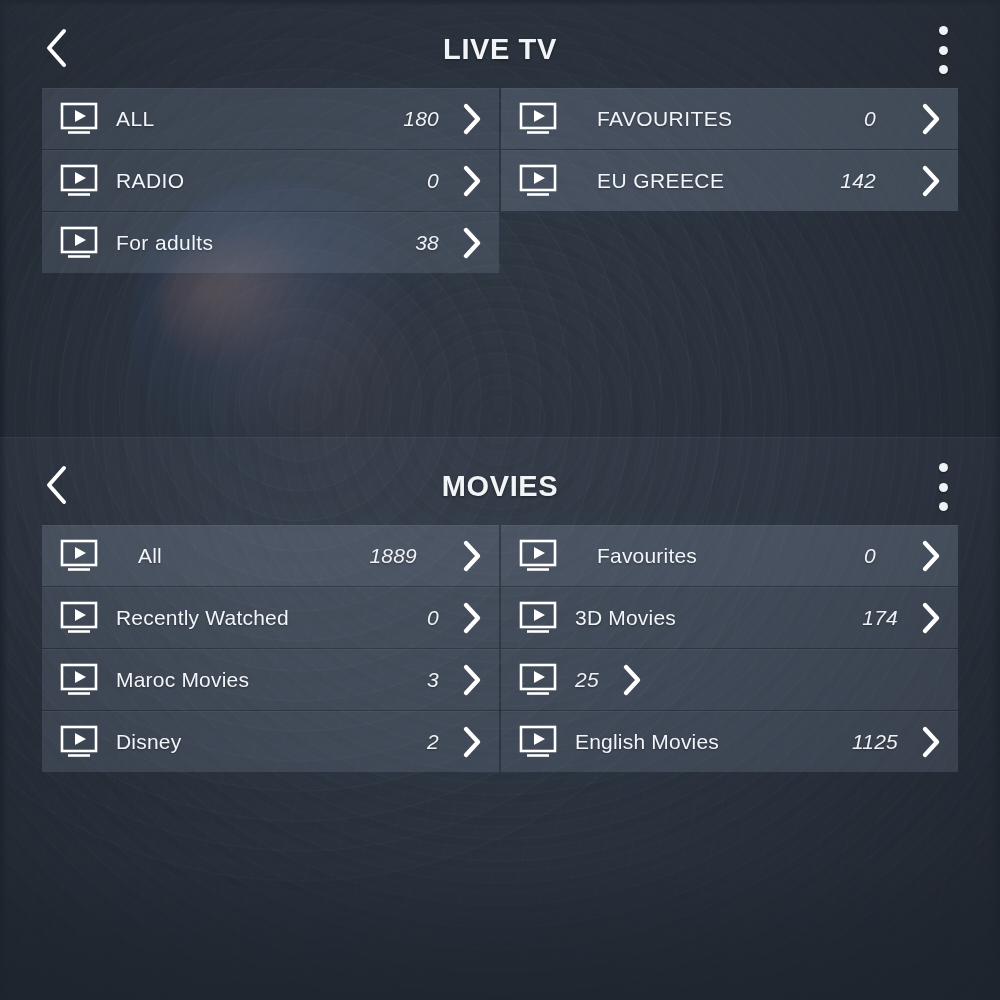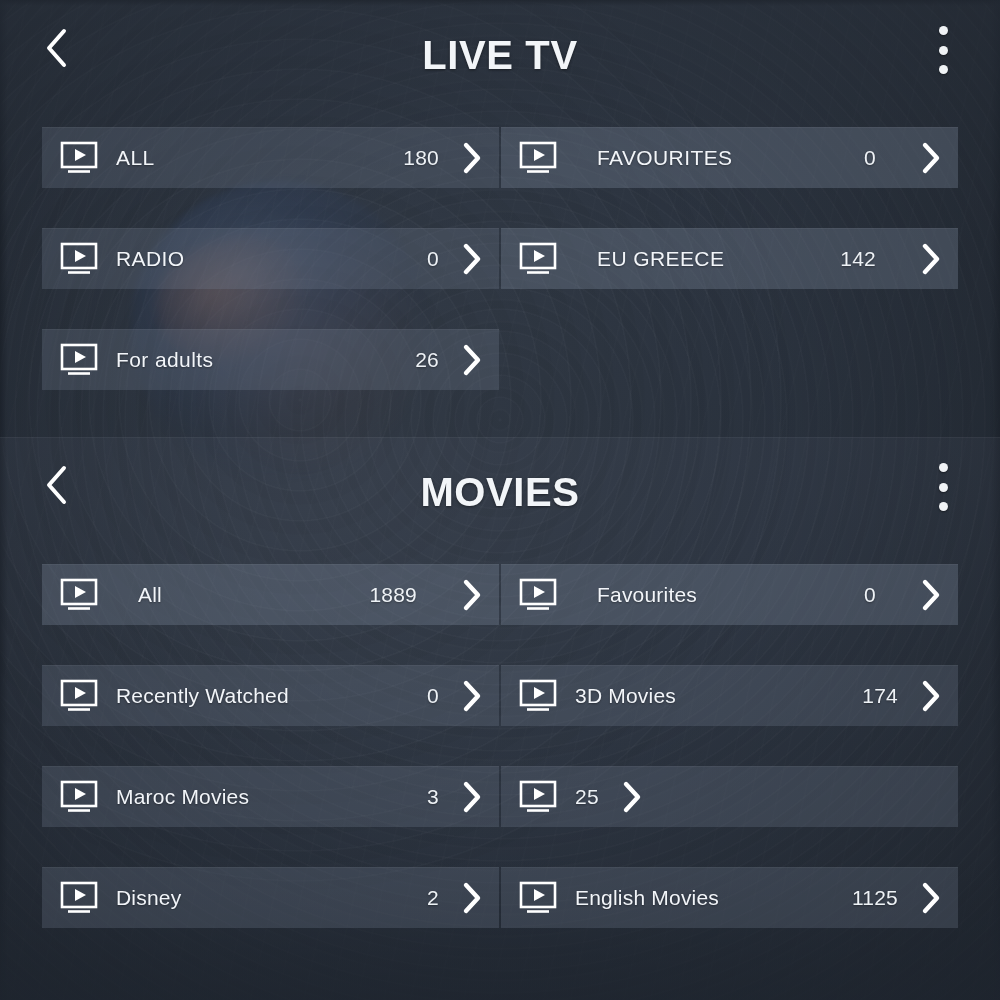--- a/index.html
+++ b/index.html
@@ -186,21 +186,21 @@
     justify-content: center;
   }
   .back-btn svg { display: block; }
 
   .screen-title {
     position: absolute;
     left: 0;
     width: 1000px;
     text-align: center;
     color: #f2f5f8;
-    font-size: 40px;
+    font-size: 29px;
     font-weight: bold;
     letter-spacing: 0.6px;
     font-family: "Liberation Sans", sans-serif;
     text-shadow: 0 1px 3px rgba(0,0,0,0.45);
   }
 
   .kebab {
     position: absolute;
     right: 44px;
     width: 26px;
@@ -233,21 +233,20 @@
 
   .cat-row {
     position: relative;
     height: 61px;
     display: flex;
     align-items: center;
     box-sizing: border-box;
     padding: 0 16px 0 18px;
     background: rgba(118,132,152,0.26);
     box-shadow: inset 0 1px 0 rgba(255,255,255,0.045);
-    margin-top: 39px;
   }
   .cat-row.hl {
     background: rgba(131,146,166,0.30);
     gap: 22px;
   }
   .cat-row.empty {
     background: transparent;
     box-shadow: none;
   }
 
@@ -274,20 +273,21 @@
     letter-spacing: 0.4px;
   }
 
   .cat-count {
     flex: 0 0 auto;
     color: #eef2f6;
     font-size: 21px;
     letter-spacing: 0.2px;
     margin-right: 22px;
     text-shadow: 0 1px 2px rgba(0,0,0,0.35);
+    font-style: italic;
   }
 
   .chev {
     flex: 0 0 auto;
     width: 22px;
     height: 34px;
     display: block;
   }
 </style>
 </head>
@@ -377,21 +377,21 @@
             <polyline points="5,4 17,17 5,30" fill="none" stroke="#ffffff" stroke-width="4.4" stroke-linecap="round" stroke-linejoin="round"></polyline>
           </svg>
         </div>
         <div class="cat-row">
           <svg class="tv-icon" viewBox="0 0 38 34">
             <rect x="2" y="2" width="34" height="24" fill="none" stroke="#ffffff" stroke-width="2.6"></rect>
             <polygon points="15,8 15,20 26,14" fill="#ffffff"></polygon>
             <line x1="8" y1="30.5" x2="30" y2="30.5" stroke="#ffffff" stroke-width="2.6"></line>
           </svg>
           <span class="cat-label caps">For adults</span>
-          <span class="cat-count">26</span>
+          <span class="cat-count">38</span>
           <svg class="chev" viewBox="0 0 22 34">
             <polyline points="5,4 17,17 5,30" fill="none" stroke="#ffffff" stroke-width="4.4" stroke-linecap="round" stroke-linejoin="round"></polyline>
           </svg>
         </div>
         <div class="cat-row empty"></div>
       </div>
   </div>
 
   <div class="screen screen-movies">
     <div class="screen-tint-bottom"></div>

